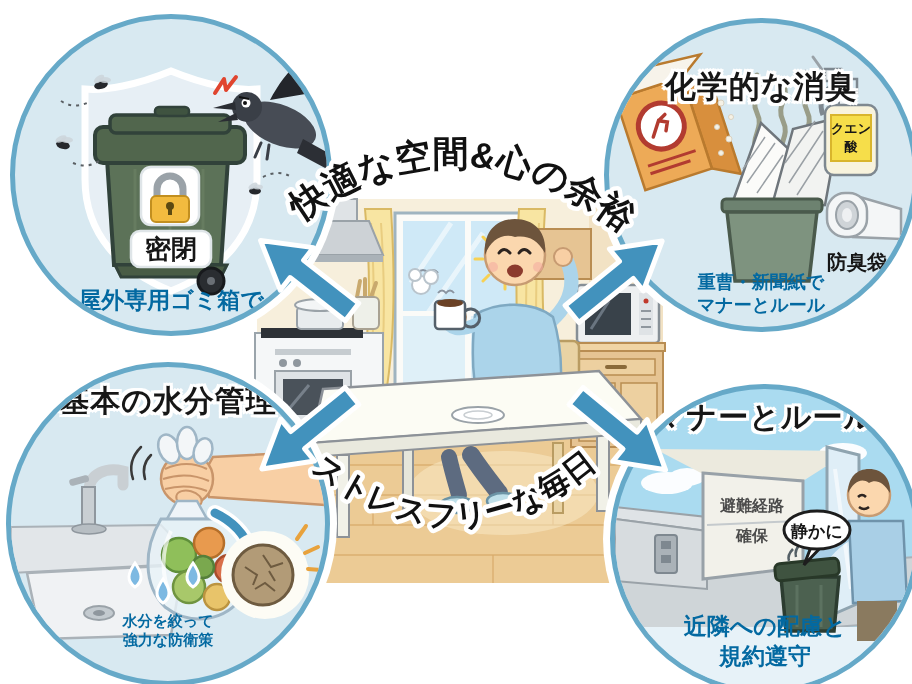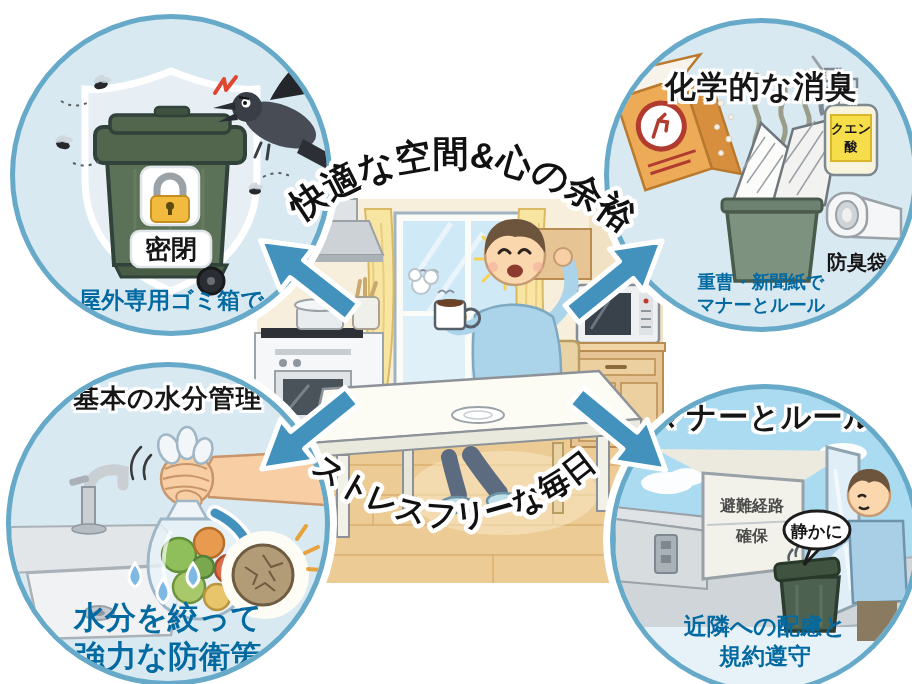--- a/index.html
+++ b/index.html
@@ -313,22 +313,22 @@
         <path d="M204,146 Q230,158 240,184" stroke="#4292bd" stroke-width="9" fill="none" stroke-linecap="round"></path>
         <polygon points="250,198 222,192 238,172" fill="#4292bd" stroke="#ffffff" stroke-width="3"></polygon>
       </g>
       <g>
         <circle cx="254" cy="208" r="44" fill="#fdfcf5"></circle>
         <circle cx="252" cy="208" r="30" fill="#b29b77" stroke="#6e5b40" stroke-width="3"></circle>
         <path d="M234,200 l12,8 l-4,10 M252,188 l8,12 l12,-4 M244,222 l10,-6 l10,8 M264,214 l-6,-10" stroke="#6e5b40" stroke-width="2" fill="none"></path>
         <path d="M286,172 l9,-13 M294,186 l13,-6 M297,202 l13,1" stroke="#e8a23c" stroke-width="4" stroke-linecap="round"></path>
       </g>
     </svg>
-    <div class="bubble-title" style="top:14px;font-size:26px;">基本の水分管理</div>
-    <div class="caption" style="bottom:4px;font-size:31px;">
+    <div class="bubble-title" style="top:14px;font-size:30px;">基本の水分管理</div>
+    <div class="caption" style="bottom:32px;font-size:15px;">
       <span>水分を絞って</span>
       <span>強力な防衛策</span>
     </div>
   </div>
 
   <div class="bubble" style="left:610px;top:384px;width:300px;height:300px;background:#aadbf0;">
     <svg width="300" height="300" viewBox="0 0 300 300">
       <g fill="#ffffff" opacity=".95">
         <ellipse cx="52" cy="94" rx="26" ry="11"></ellipse>
           <ellipse cx="72" cy="88" rx="18" ry="9"></ellipse>

